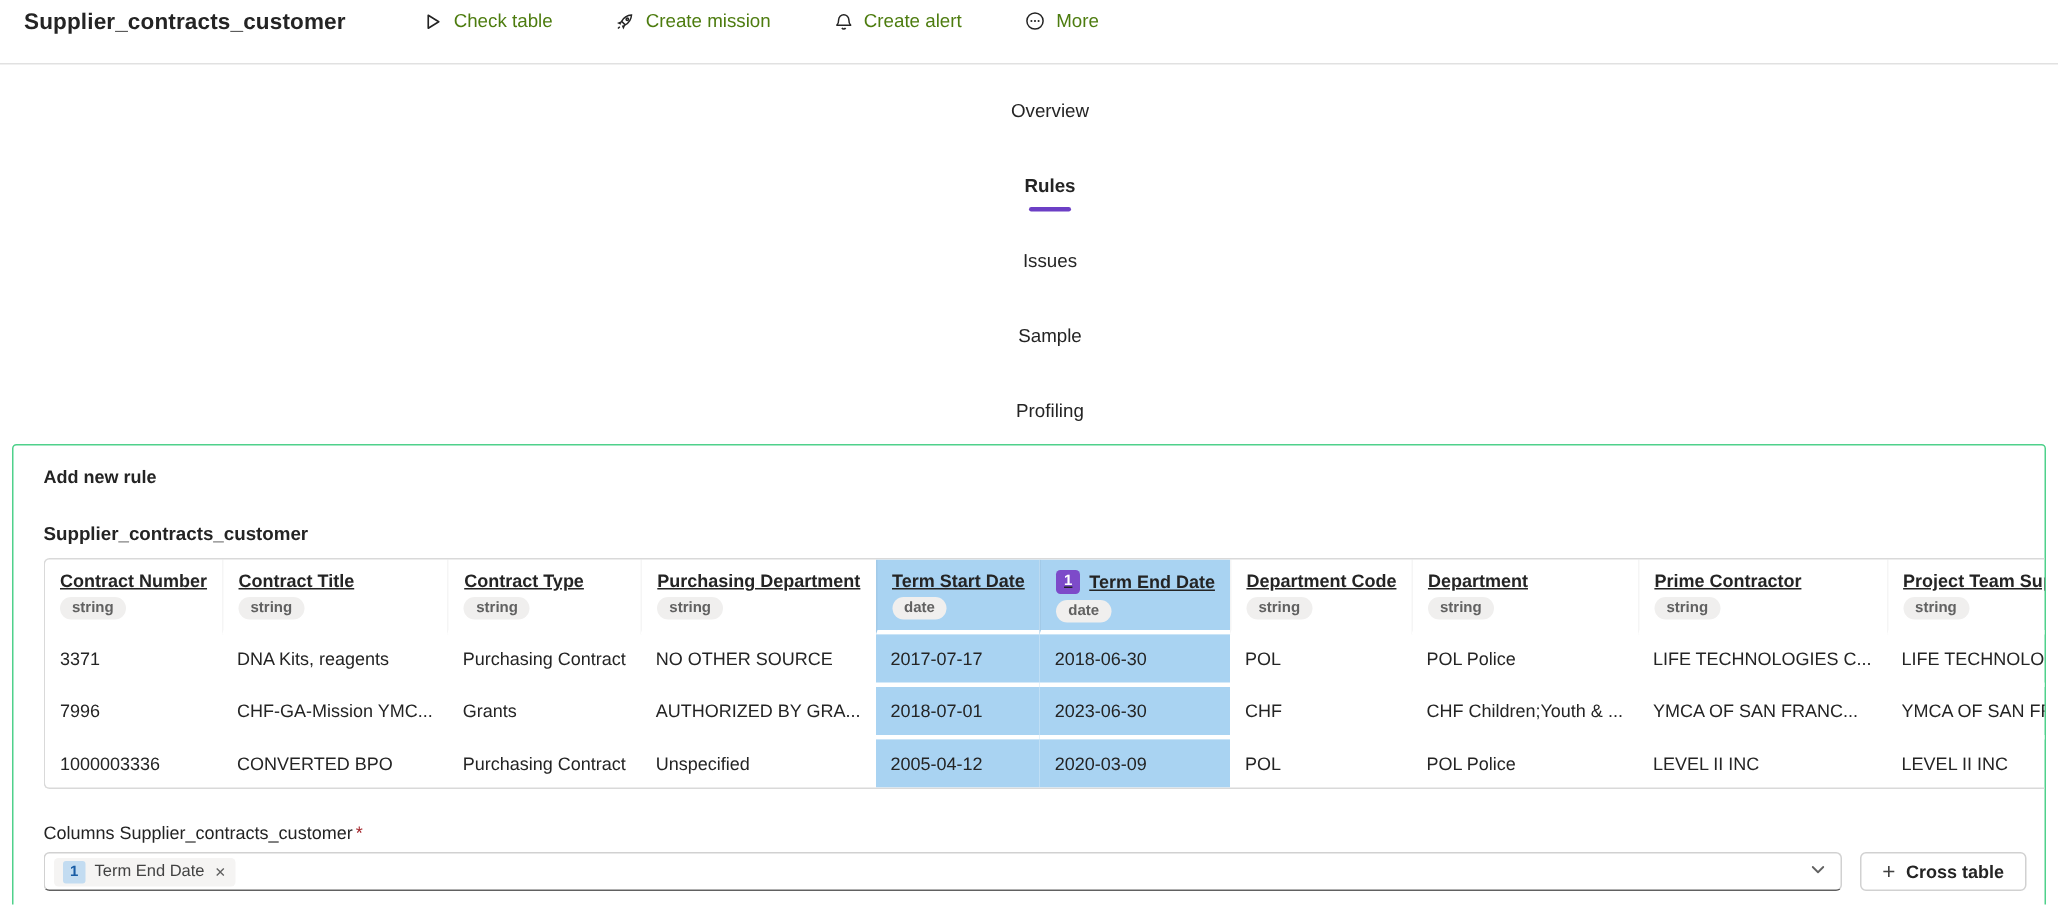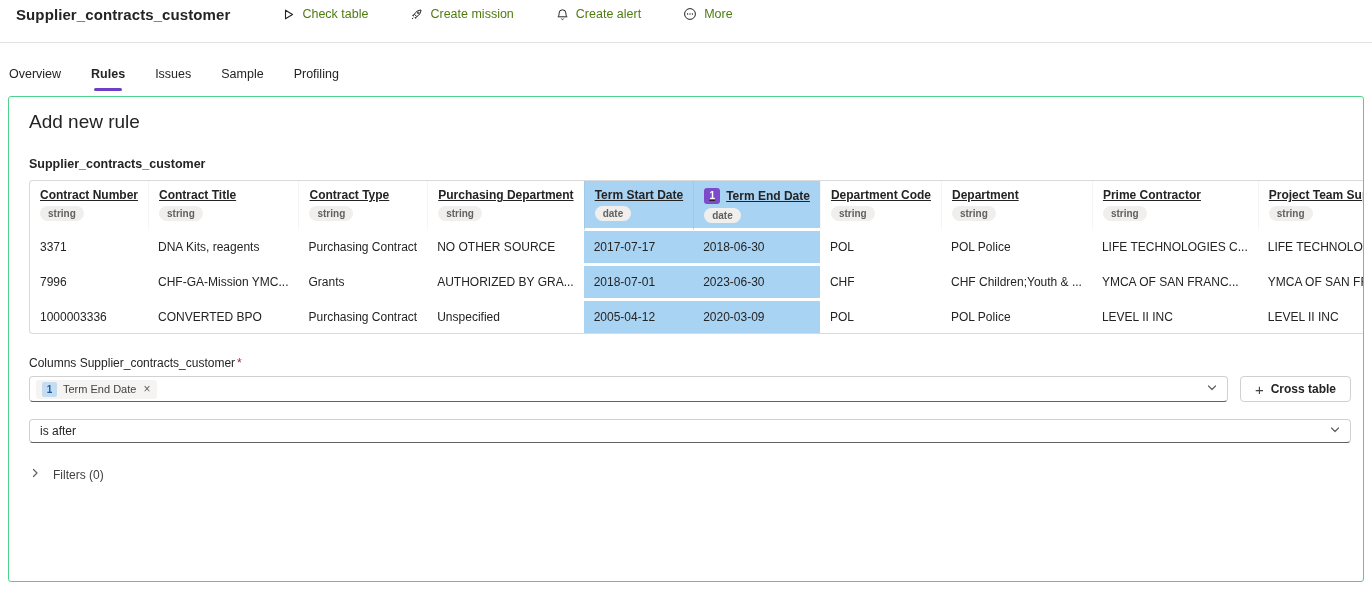--- a/index.html
+++ b/index.html
@@ -17,30 +17,30 @@
   }
   
   .topbar{display:flex;align-items:center;height:28px;padding:0 16px;}
   .page-title{font-size:15px;font-weight:bold;letter-spacing:.1px;}
   .topbar-actions{display:flex;align-items:center;margin-left:48px;gap:34px;}
   .action-btn{display:flex;align-items:center;gap:7px;background:none;border:none;
     font-family:inherit;font-size:12.5px;color:#4d7c0f;cursor:pointer;padding:2px 4px;}
   .action-btn svg{display:block;}
   .divider{height:1px;background:#e1e1e1;margin-top:14px;}
   
-  .tabs{display:flex;gap:26px;padding-left:7px;margin-top:24px;}
+  .tabs{display:flex;gap:26px;padding-left:28px;margin-top:24px;flex-direction:column;}
   .tab{position:relative;background:none;border:none;font-family:inherit;font-size:12.5px;
     color:#242424;cursor:pointer;padding:0 2px 10px;}
   .tab.active{font-weight:bold;}
   .tab.active::after{content:"";position:absolute;left:50%;transform:translateX(-50%);
     bottom:0;width:28px;height:3px;border-radius:2px;background:var(--accent);}
   
   .panel{position:relative;margin:5px 8px 0;height:486px;border:1.5px solid var(--panel-border);
     border-radius:3px;padding:10px 12px;overflow:hidden;}
-  .panel-title{font-size:19px;font-weight:normal;margin:4px 0 0 8px;}
+  .panel-title{font-size:12px;font-weight:bold;margin:4px 0 0 8px;}
   .table-name{font-size:12.5px;font-weight:bold;margin:24px 0 9px 8px;}
   
   .table-wrap{margin-left:8px;margin-right:-13px;border:1px solid #d9d9d9;
     border-radius:4px 0 0 4px;border-right:none;overflow:hidden;}
   table{border-collapse:separate;border-spacing:0;table-layout:fixed;min-width:1372px;}
   th,td{text-align:left;white-space:nowrap;overflow:hidden;width:114px;}
   th{padding:7px 10px 5px;vertical-align:top;border-bottom:3px solid #fff;text-decoration:underline;}
   th.hl,td.hl{background:var(--highlight);}
   th+th{border-left:1px solid rgba(0,0,0,0.04);}
   .col-name{font-size:12px;font-weight:bold;display:flex;align-items:center;gap:6px;}

